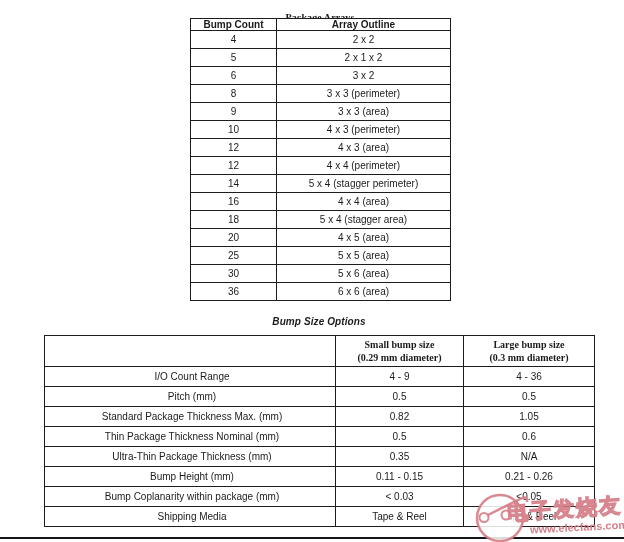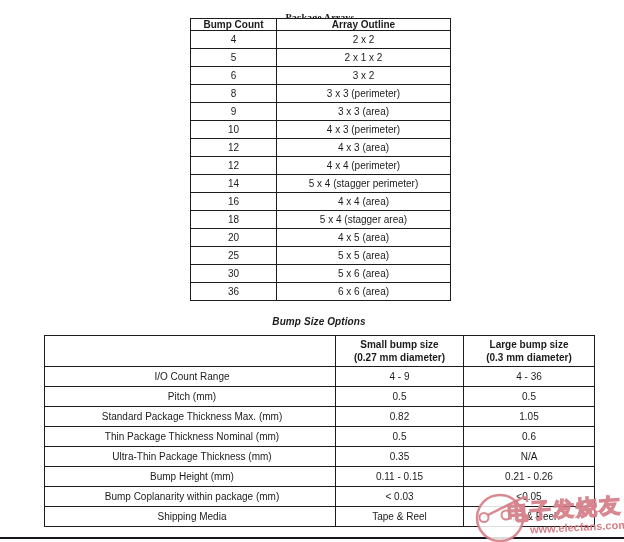--- a/index.html
+++ b/index.html
@@ -38,21 +38,21 @@
     vertical-align: middle;
     overflow: hidden;
     white-space: nowrap;
   }
   th { font-weight: bold; }
 
   #package-arrays-table { left: 190px; top: 18px; width: 260px; height: 283px; }
   #bump-size-table      { left: 44px;  top: 335px; width: 550px; height: 192px; }
   #bump-size-table thead th { height: 30px; line-height: 13px; }
   #bump-size-table td.label-cell { text-align: center; padding-left: 4px; }
-  .hdr-line { display: block; }
+  .hdr-line { display: block; font-family: Liberation Serif, serif; }
 
   .bottom-rule {
     position: absolute;
     left: 0; top: 537px;
     width: 624px; height: 2px;
     background: #15151d;
   }
 
   
   .watermark { position: absolute; pointer-events: none; z-index: 5; }
@@ -161,21 +161,21 @@
     <colgroup>
         <col style="width:291px">
         <col style="width:128px">
         <col style="width:131px">
       </colgroup>
     <thead>
       <tr>
         <th></th>
         <th>
           <span class="hdr-line">Small bump size</span>
-          <span class="hdr-line">(0.27 mm diameter)</span>
+          <span class="hdr-line">(0.29 mm diameter)</span>
         </th>
         <th>
           <span class="hdr-line">Large bump size</span>
           <span class="hdr-line">(0.3 mm diameter)</span>
         </th>
       </tr>
     </thead>
     <tbody>
       <tr>
           <td class="label-cell">I/O Count Range</td>

